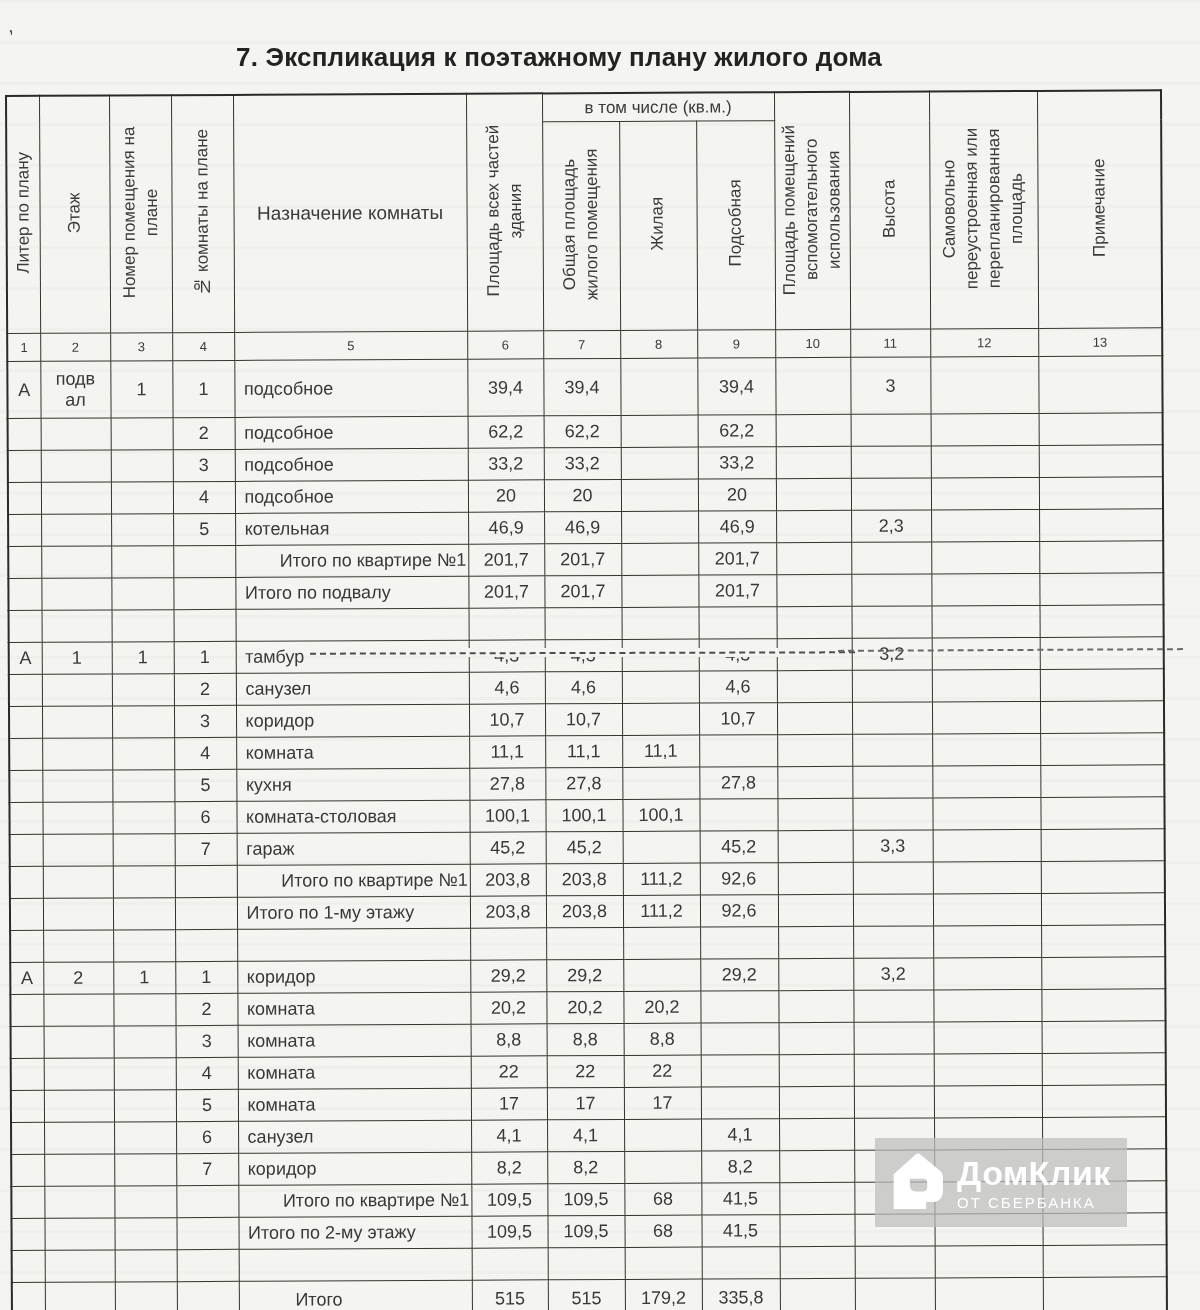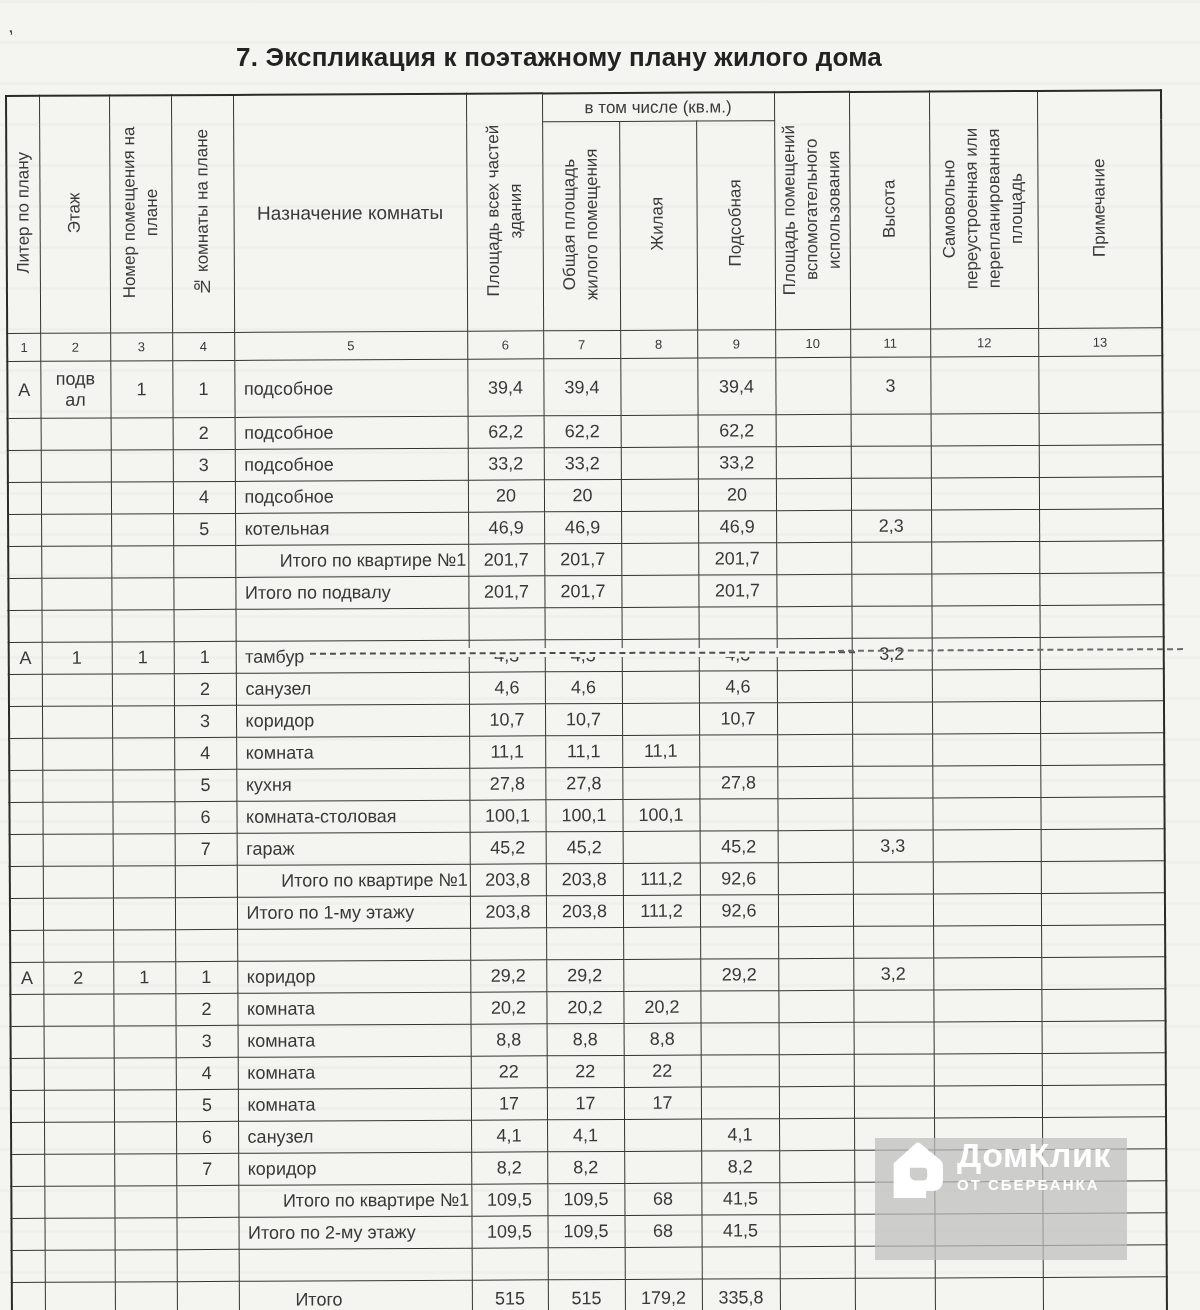--- a/index.html
+++ b/index.html
@@ -62,28 +62,28 @@
   .dash-line{
     position:absolute;left:310px;top:652px;width:545px;height:0;
     border-top:2.5px dashed #4d4d4d;z-index:3;transform:rotate(-0.15deg);
   }
   .dash-line2{
     position:absolute;left:838px;top:649px;width:345px;height:0;
     border-top:2px dashed #6a6a6a;z-index:3;transform:rotate(-0.3deg);
   }
   
   .watermark{
-    position:absolute;left:875px;top:1138px;width:252px;height:122px;
+    position:absolute;left:875px;top:1138px;width:252px;height:89px;
     background:rgba(190,190,190,0.72);z-index:5;
-    display:flex;align-items:flex-start;padding:0 6px;box-sizing:border-box;
+    display:flex;align-items:flex-end;padding:16px 6px;box-sizing:border-box;
   }
   .wm-icon{width:58px;height:62px;flex:0 0 auto;margin-left:8px;}
   .wm-textcol{margin-left:10px;color:#fff;}
   .wm-brand{font-size:34px;font-weight:bold;line-height:1;letter-spacing:.5px;}
-  .wm-sub{font-size:15px;font-weight:bold;letter-spacing:2px;margin-top:4px;}
+  .wm-sub{font-size:15px;font-weight:normal;letter-spacing:2px;margin-top:4px;}
 </style>
 </head>
 <body>
 
 <span class="corner-mark">’</span>
 
 <div class="page-title">7. Экспликация к поэтажному плану жилого дома</div>
 
 <table class="scan-table">
   <colgroup>

